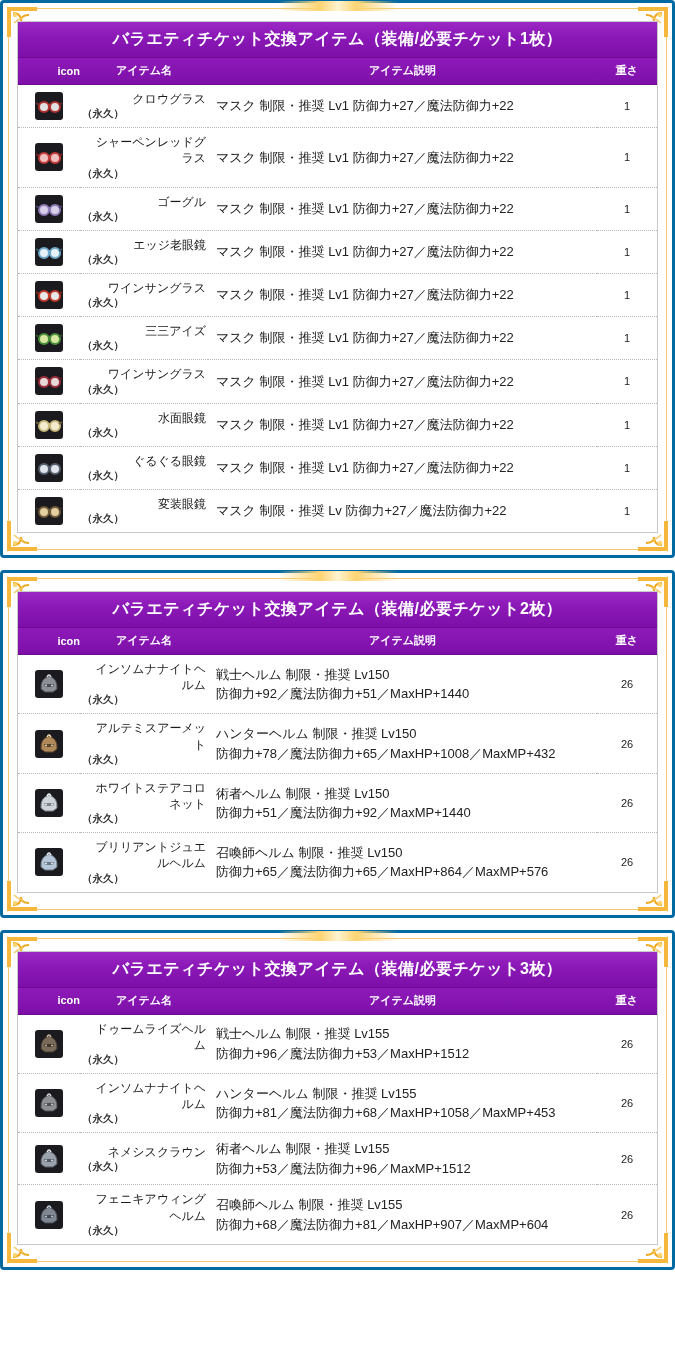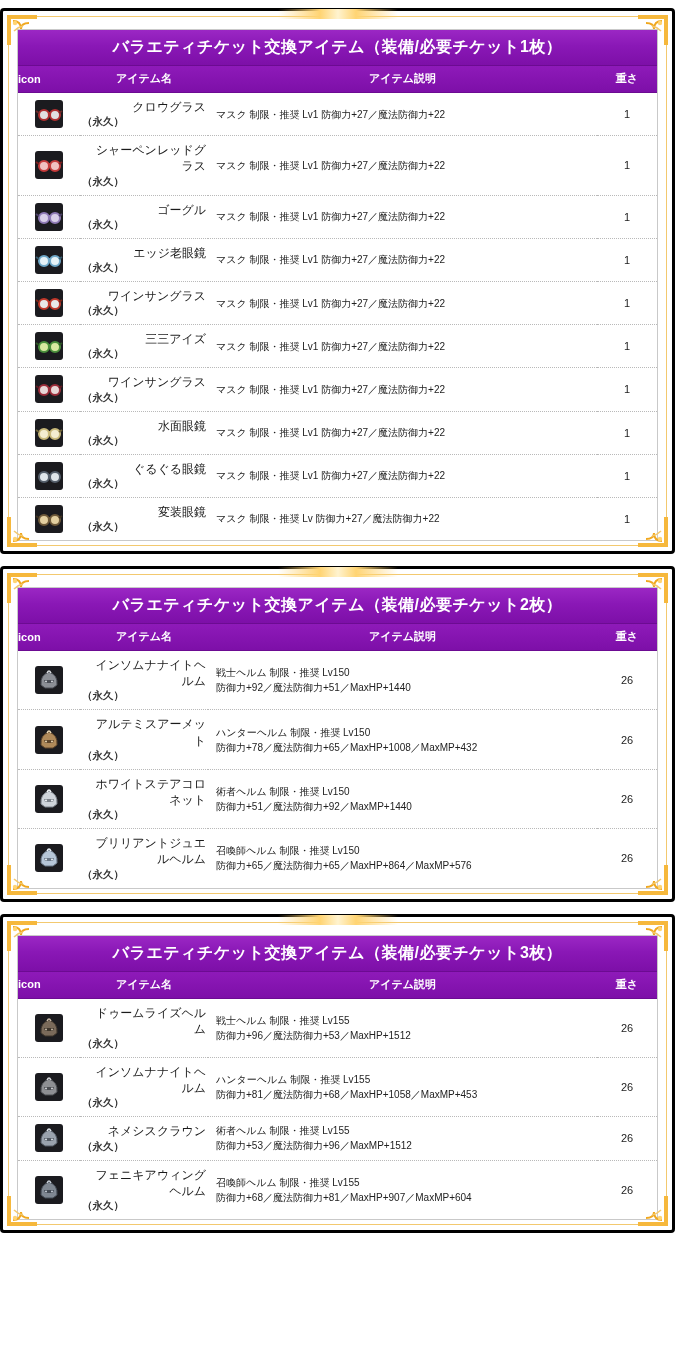--- a/index.html
+++ b/index.html
@@ -12,24 +12,24 @@
     font-family: "Liberation Sans", sans-serif;
     color: #222;
   }
   .page {
     width: 675px;
     position: relative;
   }
   
   .panel {
     position: relative;
-    margin: 8px 0 12px 0;
-    padding: 18px 14px 10px 14px;
+    margin: 0 0 12px 0;
+    padding: 18px 14px 22px 14px;
     background: #ffffff;
-    border: 3px solid #000000;
+    border: 3px solid #0369a1;
     border-radius: 4px;
     box-sizing: border-box;
   }
   .panel::before {
     content: "";
     position: absolute;
     left: 5px; right: 5px; top: 5px; bottom: 5px;
     border: 1px solid #f3c96f;
     pointer-events: none;
   }
@@ -75,21 +75,21 @@
     border-bottom: 1px solid #6c0b92;
   }
   td {
     border-bottom: 1px dotted #b9b9b9;
     padding: 6px 2px;
     font-size: 11px;
     vertical-align: middle;
   }
   tr:last-child td { border-bottom: none; }
 
-  .col-icon { width: 62px; text-align: left; }
+  .col-icon { width: 62px; text-align: right; }
   .col-name { width: 128px; }
   .col-desc { }
   .col-weight { width: 60px; text-align: center; }
 
   .icon-cell {
     text-align: center;
   }
   .icon-box {
     width: 28px;
     height: 28px;
@@ -108,21 +108,21 @@
     padding-left: 4px;
     text-align: right;
   }
   .item-sub {
     font-size: 10.5px;
     color: #333;
     display: block;
     font-weight: bold;
   }
   .desc {
-    font-size: 10px;
+    font-size: 13px;
     line-height: 1.5;
     color: #222;
     font-family: "Liberation Sans", sans-serif;
     padding-left: 6px;
   }
   .desc-line { display: block; white-space: nowrap; }
   .weight {
     font-size: 11px;
     text-align: center;
     color: #222;

